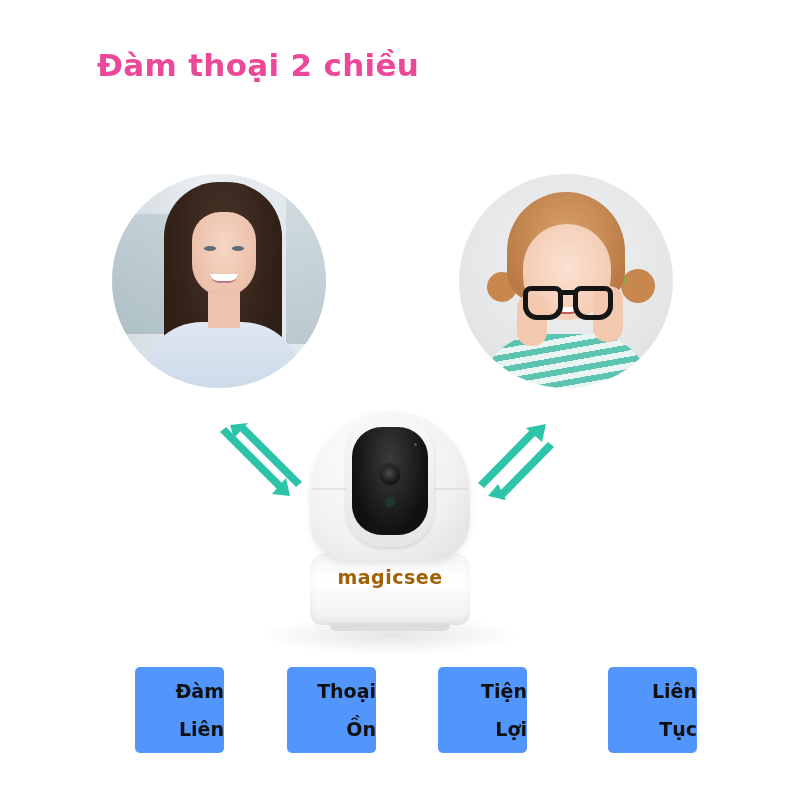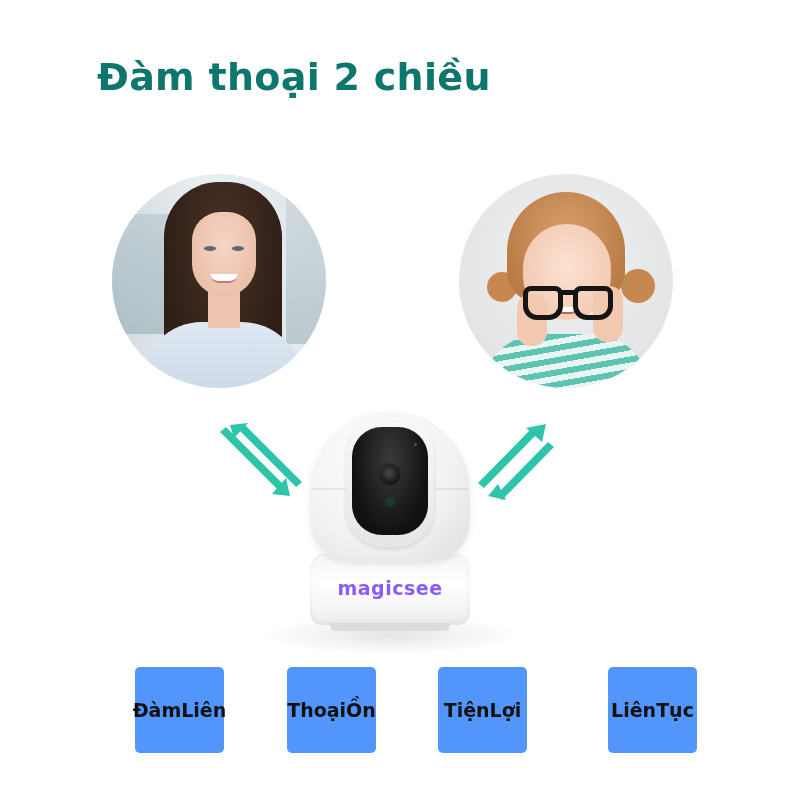--- a/index.html
+++ b/index.html
@@ -3,23 +3,23 @@
   <meta charset="utf-8">
   <style>
     * { margin: 0; padding: 0; box-sizing: border-box; }
     html, body {
       width: 790px; height: 790px; background: #ffffff; overflow: hidden;
       font-family: "DejaVu Sans", sans-serif;
     }
     .page { position: relative; width: 790px; height: 790px; background: #fff; }
 
     .title {
-      position: absolute; left: 97px; top: 55px;
+      position: absolute; left: 97px; top: 47px;
       font-family: "DejaVu Sans", sans-serif; font-weight: bold;
-      font-size: 38px; color: #0f766e; letter-spacing: 0.3px;
+      font-size: 31px; color: #ec4899; letter-spacing: 0.3px;
     }
 
     
     .portrait {
       position: absolute; width: 214px; height: 214px; border-radius: 50%;
       overflow: hidden;
     }
     .portrait.woman { left: 112px; top: 174px; background: linear-gradient(90deg,#cfd9df 0%,#e9eef1 40%,#dfe7ea 100%); }
     .portrait.girl  { left: 459px; top: 174px; background: radial-gradient(circle at 50% 40%, #f2f2f2 0%, #e2e4e6 70%, #d6d9dc 100%); }
 
@@ -52,38 +52,38 @@
     .arrows.left  { left: 210px; top: 410px; }
     .arrows.right { left: 470px; top: 410px; }
 
     
     .camera { position: absolute; left: 300px; top: 405px; width: 180px; height: 240px; }
     .cam-shadow { position:absolute; left:-40px; top:210px; width:260px; height:40px; border-radius:50%;
       background: radial-gradient(ellipse at 50% 50%, rgba(0,0,0,0.10) 0%, rgba(0,0,0,0) 70%); }
     .cam-base { position:absolute; left:10px; top:148px; width:160px; height:72px; border-radius: 16px 16px 12px 12px;
       background: linear-gradient(180deg,#f4f4f4 0%,#ffffff 40%,#eeeeee 100%); box-shadow: inset 0 -3px 6px rgba(0,0,0,0.06); }
     .cam-foot { position:absolute; left:30px; top:218px; width:120px; height:8px; border-radius:0 0 6px 6px; background:#dcdcdc; }
-    .cam-logo { position:absolute; left:0; right:0; top:172px; text-align:center; font-family:"DejaVu Sans", sans-serif;
-      font-weight:bold; font-size:19px; color:#8b5cf6; letter-spacing:0.5px; }
+    .cam-logo { position:absolute; left:0; right:0; top:161px; text-align:center; font-family:"DejaVu Sans", sans-serif;
+      font-weight:bold; font-size:19px; color:#a16207; letter-spacing:0.5px; }
     .cam-ball { position:absolute; left:10px; top:6px; width:160px; height:150px; border-radius: 80px 80px 40px 40px;
       background: radial-gradient(ellipse at 40% 30%, #ffffff 0%, #f1f1f1 60%, #dedede 100%); box-shadow: 0 3px 6px rgba(0,0,0,0.08); }
     .cam-seam { position:absolute; left:12px; top:83px; width:156px; height:2px; background: rgba(0,0,0,0.06); }
     .cam-head { position:absolute; left:46px; top:12px; width:88px; height:130px; border-radius: 38px;
       background: linear-gradient(180deg,#f8f8f8,#e6e6e6); box-shadow: 0 2px 4px rgba(0,0,0,0.12); }
     .cam-lens-panel { position:absolute; left:52px; top:22px; width:76px; height:108px; border-radius: 30px;
       background: radial-gradient(ellipse at 50% 30%, #3a3a3a 0%, #111 70%); }
     .cam-lens { position:absolute; left:78px; top:58px; width:24px; height:24px; border-radius:50%;
       background: radial-gradient(circle at 45% 40%, #4a4a4a 0%, #1a1a1a 60%, #000 100%); border:2px solid #2a2a2a; }
     .cam-led { position:absolute; left:85px; top:92px; width:10px; height:10px; border-radius:50%; background:#1d3a2c; }
     .cam-mic { position:absolute; left:114px; top:38px; width:3px; height:3px; border-radius:50%; background:#555; }
 
     
     .feature {
       position: absolute; top: 667px; width: 89px; height: 86px; border-radius: 5px;
-      background: #5296fb; display: flex; flex-direction: row; align-items: center; justify-content: center;
+      background: #5296fb; display: flex; flex-direction: column; align-items: flex-end; justify-content: center;
       font-family: "DejaVu Sans", sans-serif; font-weight: bold; font-size: 19px; color: #111; line-height: 38px;
       text-align: center;
     }
     .feature.f1 { left: 135px; }
     .feature.f2 { left: 287px; }
     .feature.f3 { left: 438px; }
     .feature.f4 { left: 608px; }
   </style>
 </head>
 <body>

